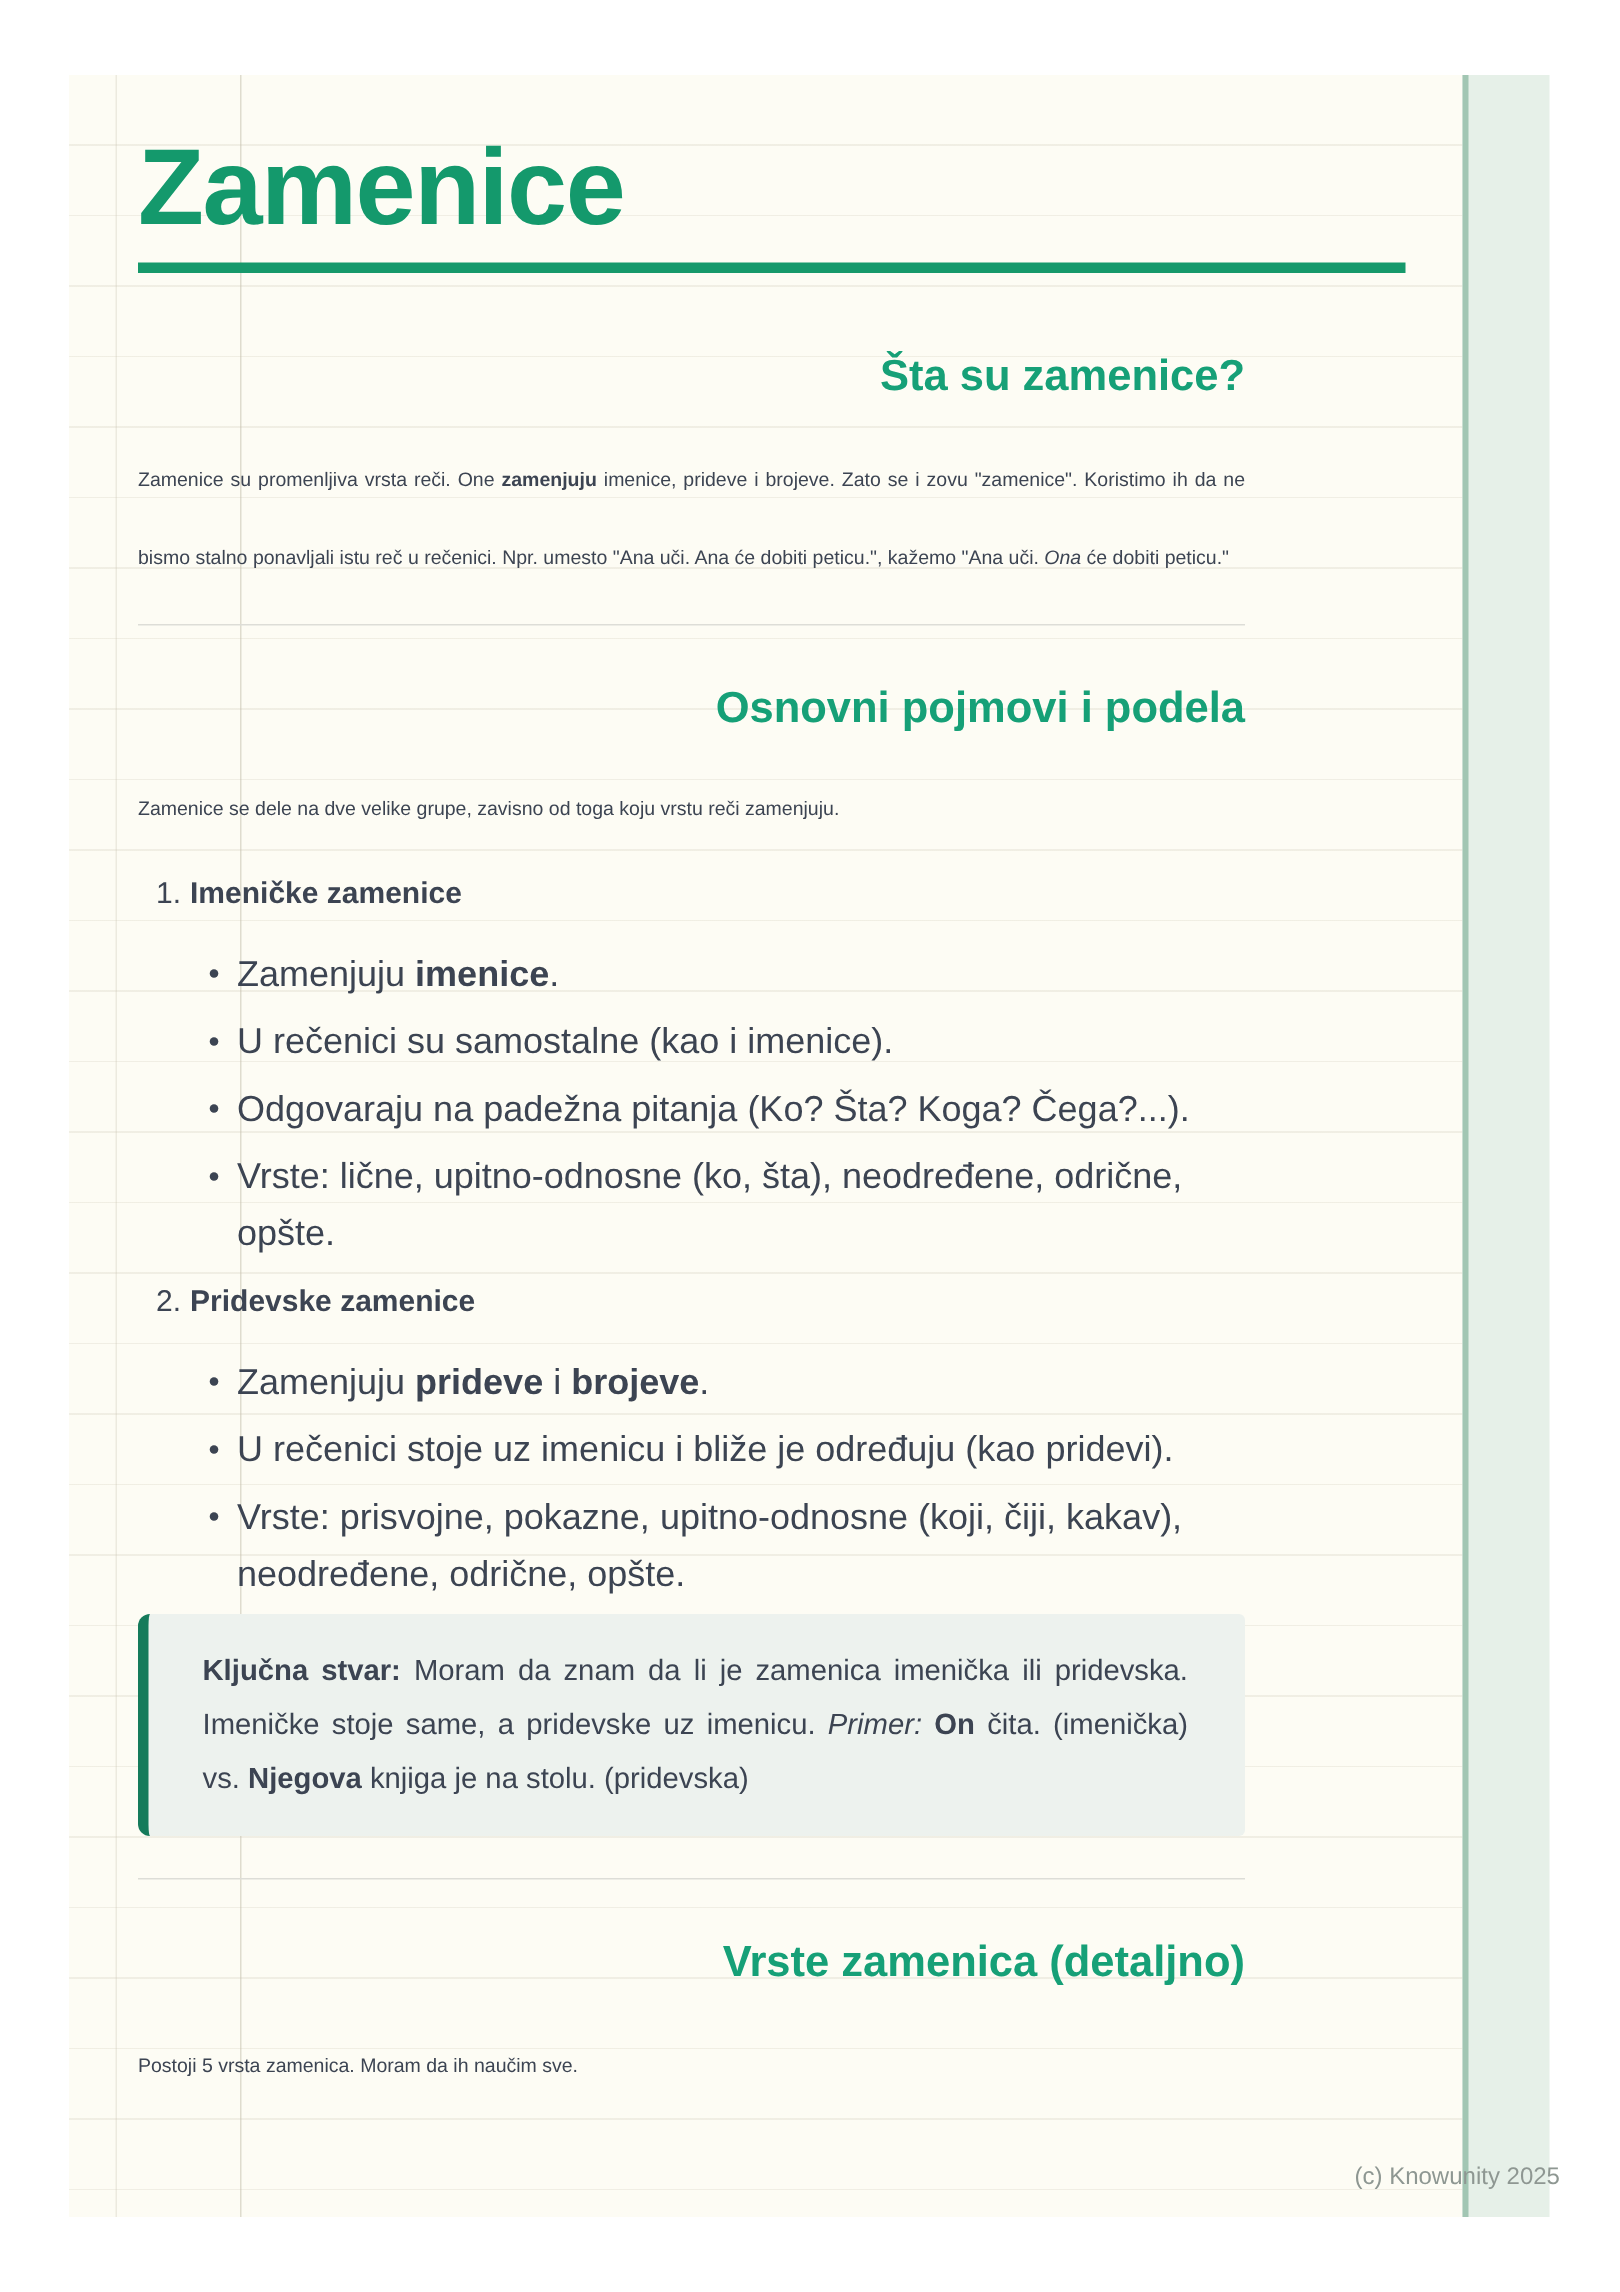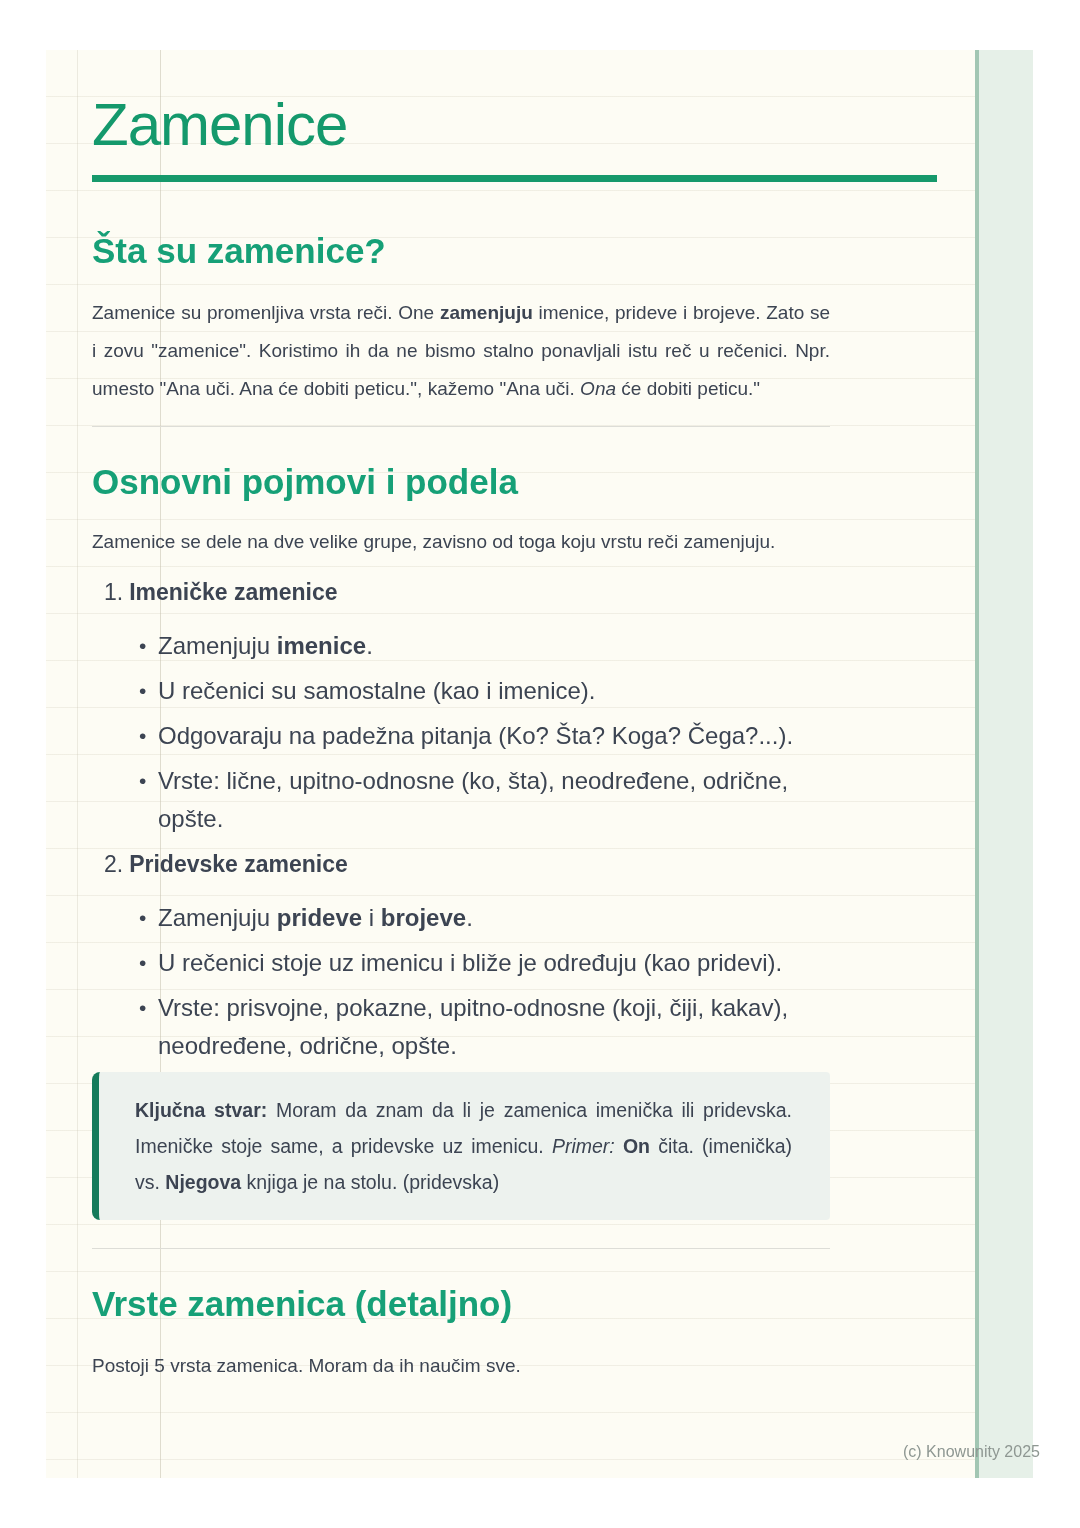--- a/index.html
+++ b/index.html
@@ -28,44 +28,45 @@
   .stripe {
     position:absolute; left:975px; top:50px; width:58px; height:1428px;
     background:var(--stripe-bg,#E6F0E8);
     border-left:4px solid var(--stripe-edge,#A2C6B3);
   }
 
   .content { position:absolute; left:92px; top:50px; width:738px; z-index:1; }
 
   h1.title {
     margin-top:45px;
-    font-size:60px; line-height:60px; font-weight:normal;
+    font-size:72px; line-height:60px; font-weight:bold;
     letter-spacing:-1px;
     color:var(--title-green,#14996C);
   }
   .title-rule { margin-top:20px; width:845px; height:7px; background:var(--rule-green,#16996B); }
 
   h2.heading {
-    font-size:35px; line-height:38px; font-weight:bold;
+    font-size:29px; line-height:38px; font-weight:bold;
     color:var(--heading-teal,#16A077);
+    text-align:right;
   }
   .sec-1 h2.heading { margin-top:50px; }
   .sec-2 h2.heading { margin-top:36px; }
   .sec-3 h2.heading { margin-top:36px; }
 
-  p.body { font-size:19px; line-height:38px; }
+  p.body { font-size:13px; line-height:52px; }
   p.just { text-align:justify; }
   .sec-1 > p.body { margin-top:24px; }
   .sec-2 > p.body { margin-top:22px; }
   .sec-3 > p.body { margin-top:24px; }
 
   .divider { border:none; border-top:1px solid var(--divider,#DDDDD7); margin-top:18px; }
   .divider.d2 { margin-top:28px; }
 
-  .num-item { margin-top:18px; padding-left:12px; font-size:23px; line-height:26px; }
+  .num-item { margin-top:18px; padding-left:12px; font-size:20px; line-height:26px; }
   .num-item.second { margin-top:13px; }
   .num-item .num-label { font-weight:bold; margin-left:6px; }
 
   ul.bullets { margin-top:22px; list-style:none; }
   ul.bullets li {
     position:relative; padding-left:66px; margin-bottom:7px;
     font-size:24px; line-height:38px;
   }
   ul.bullets li::before {
     content:"\2022";

